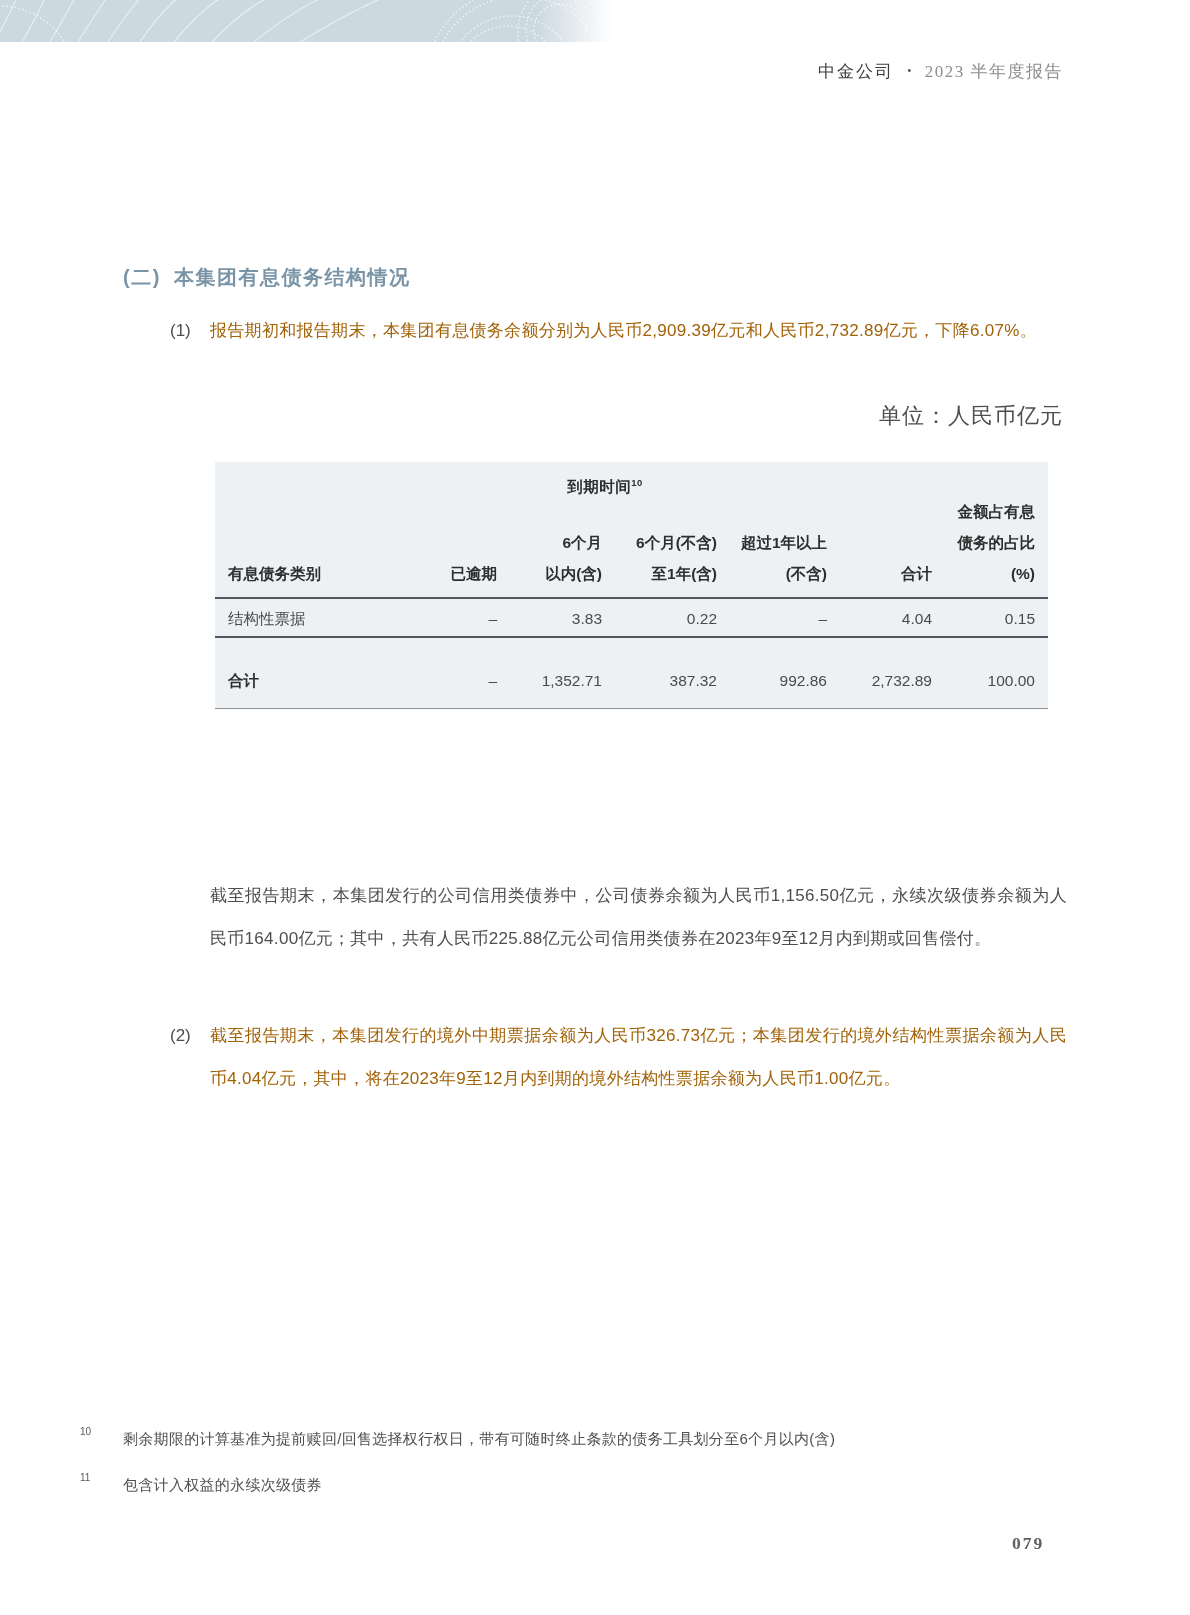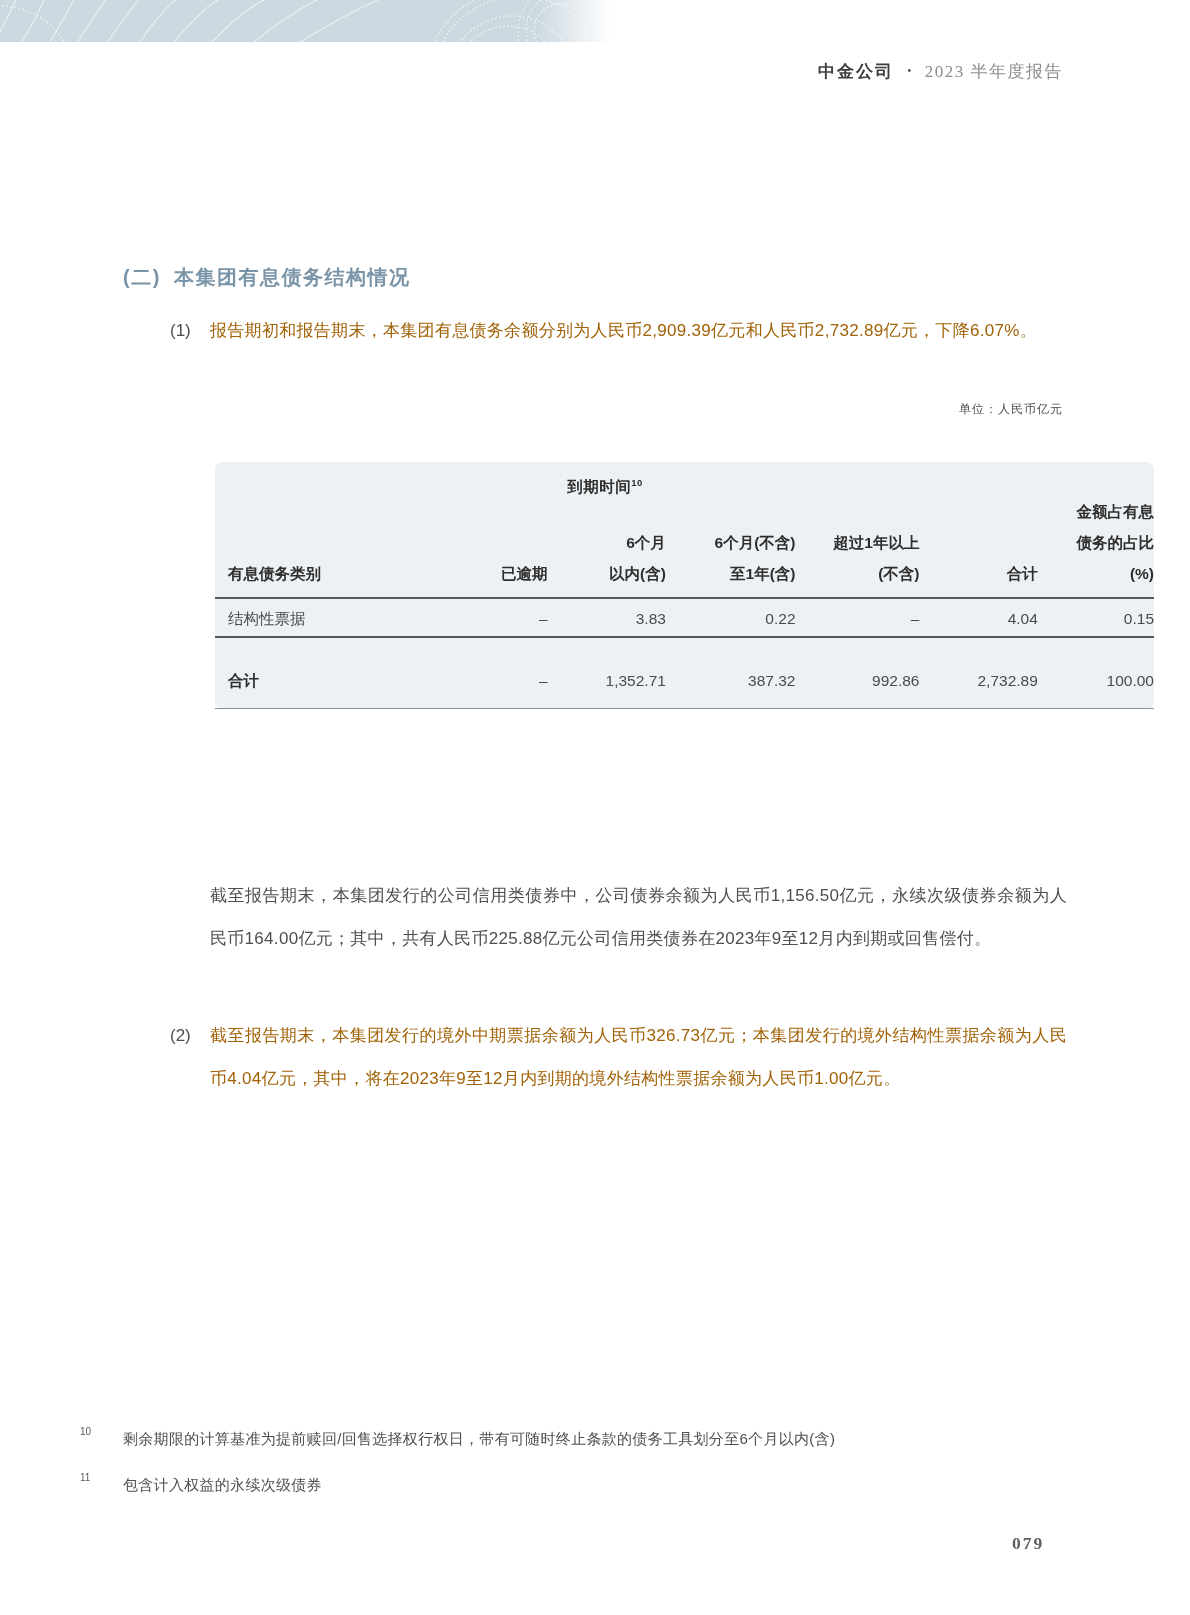--- a/index.html
+++ b/index.html
@@ -9,51 +9,51 @@
     color:#4e4e4e;overflow:hidden;
   }
   
   .banner{position:absolute;top:0;left:0;width:612px;height:42px;}
   
   .page-header{
     position:absolute;top:60px;right:127px;
     font-family:"Liberation Serif","DejaVu Serif",serif;
     font-size:17px;white-space:nowrap;
   }
-  .page-header .company{color:#3d3d3d;font-weight:700;letter-spacing:2px;}
+  .page-header .company{color:#3d3d3d;font-weight:400;letter-spacing:2px;}
   .page-header .bullet{color:#4a4a4a;font-size:12px;margin:0 9px;vertical-align:2px;}
   .page-header .report{color:#8d8d8d;letter-spacing:1.5px;}
   
   .section-heading{
     position:absolute;left:123px;top:264px;
     font-size:20px;font-weight:bold;color:#7a94a7;letter-spacing:1.5px;
     white-space:nowrap;
   }
   .section-heading .num{margin-right:6px;}
   
   .numbered{position:absolute;left:170px;width:897px;font-size:17px;line-height:43px;}
   .numbered .pnum{position:absolute;left:0;top:0;color:#4e4e4e;}
   .numbered .ptext{margin-left:40px;text-align:justify;color:#a16207;letter-spacing:0.3px;}
   .para-1{top:309px;}
   .para-2{top:1014px;}
   
-  .unit-label{position:absolute;top:401px;right:127px;font-size:12px;color:#4e4e4e;letter-spacing:1px;}
-  
-  .table-wrap{position:absolute;left:215px;top:462px;width:939px;background:#edf1f4;border-radius:8px;}
+  .unit-label{position:absolute;top:401px;right:127px;font-size:22px;color:#4e4e4e;letter-spacing:1px;}
+  
+  .table-wrap{position:absolute;left:215px;top:462px;width:833px;background:#edf1f4;}
   .maturity-label{
     position:absolute;top:15px;left:0;width:780px;text-align:center;
     font-size:15.5px;font-weight:bold;color:#2e2e2e;letter-spacing:0.5px;
   }
   .maturity-label sup,.debt-table .cat sup{font-size:9.5px;vertical-align:6px;}
   table.debt-table{border-collapse:collapse;width:100%;table-layout:fixed;}
   .debt-table th,.debt-table td{font-size:15.5px;padding:0;}
   .debt-table th{font-weight:bold;color:#2e2e2e;vertical-align:bottom;line-height:31px;}
   .debt-table thead tr{height:136px;}
   .debt-table thead th{padding-bottom:8px;border-bottom:2px solid #54585c;}
-  .debt-table .num{text-align:right;}
+  .debt-table .num{text-align:right;padding-right:13px;}
   .debt-table .cat{text-align:left;padding-left:13px;}
   .debt-table tbody td{height:32.5px;color:#4a4a4a;}
   .debt-table tbody tr:first-child td{padding-top:4px;}
   .debt-table tbody tr:last-child td{border-bottom:2px solid #54585c;}
   .debt-table tfoot td{padding-top:33px;padding-bottom:16px;color:#4a4a4a;border-bottom:1.5px solid #8d9298;}
   .debt-table tfoot td.cat{font-weight:bold;color:#2e2e2e;}
   
   .after-para{
     position:absolute;left:210px;top:874px;width:857px;
     font-size:17px;line-height:43px;text-align:justify;color:#4e4e4e;letter-spacing:0.3px;

